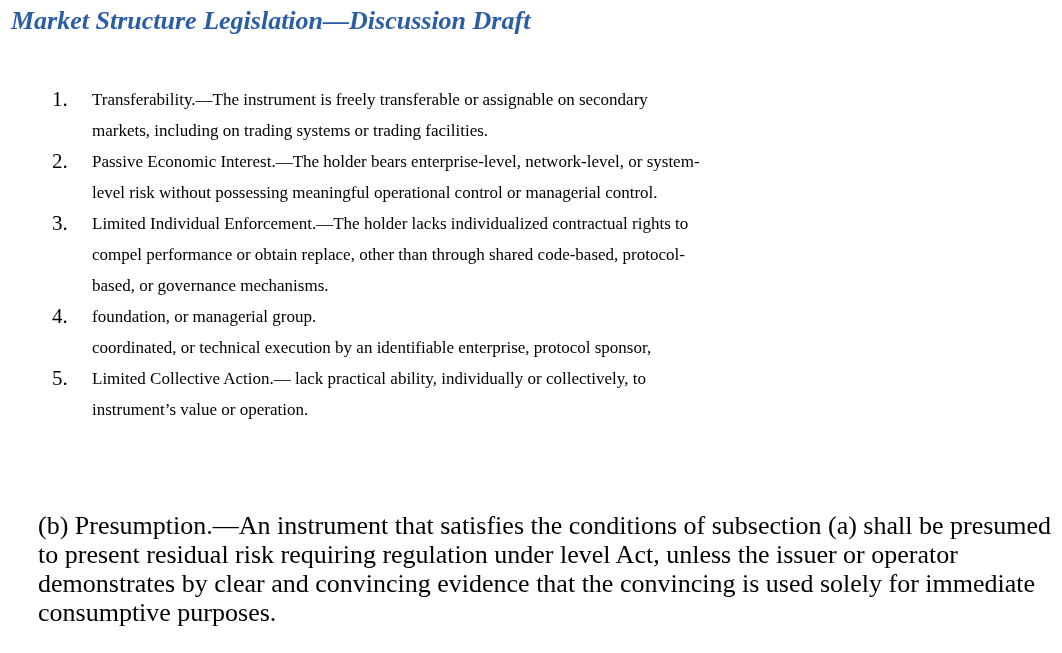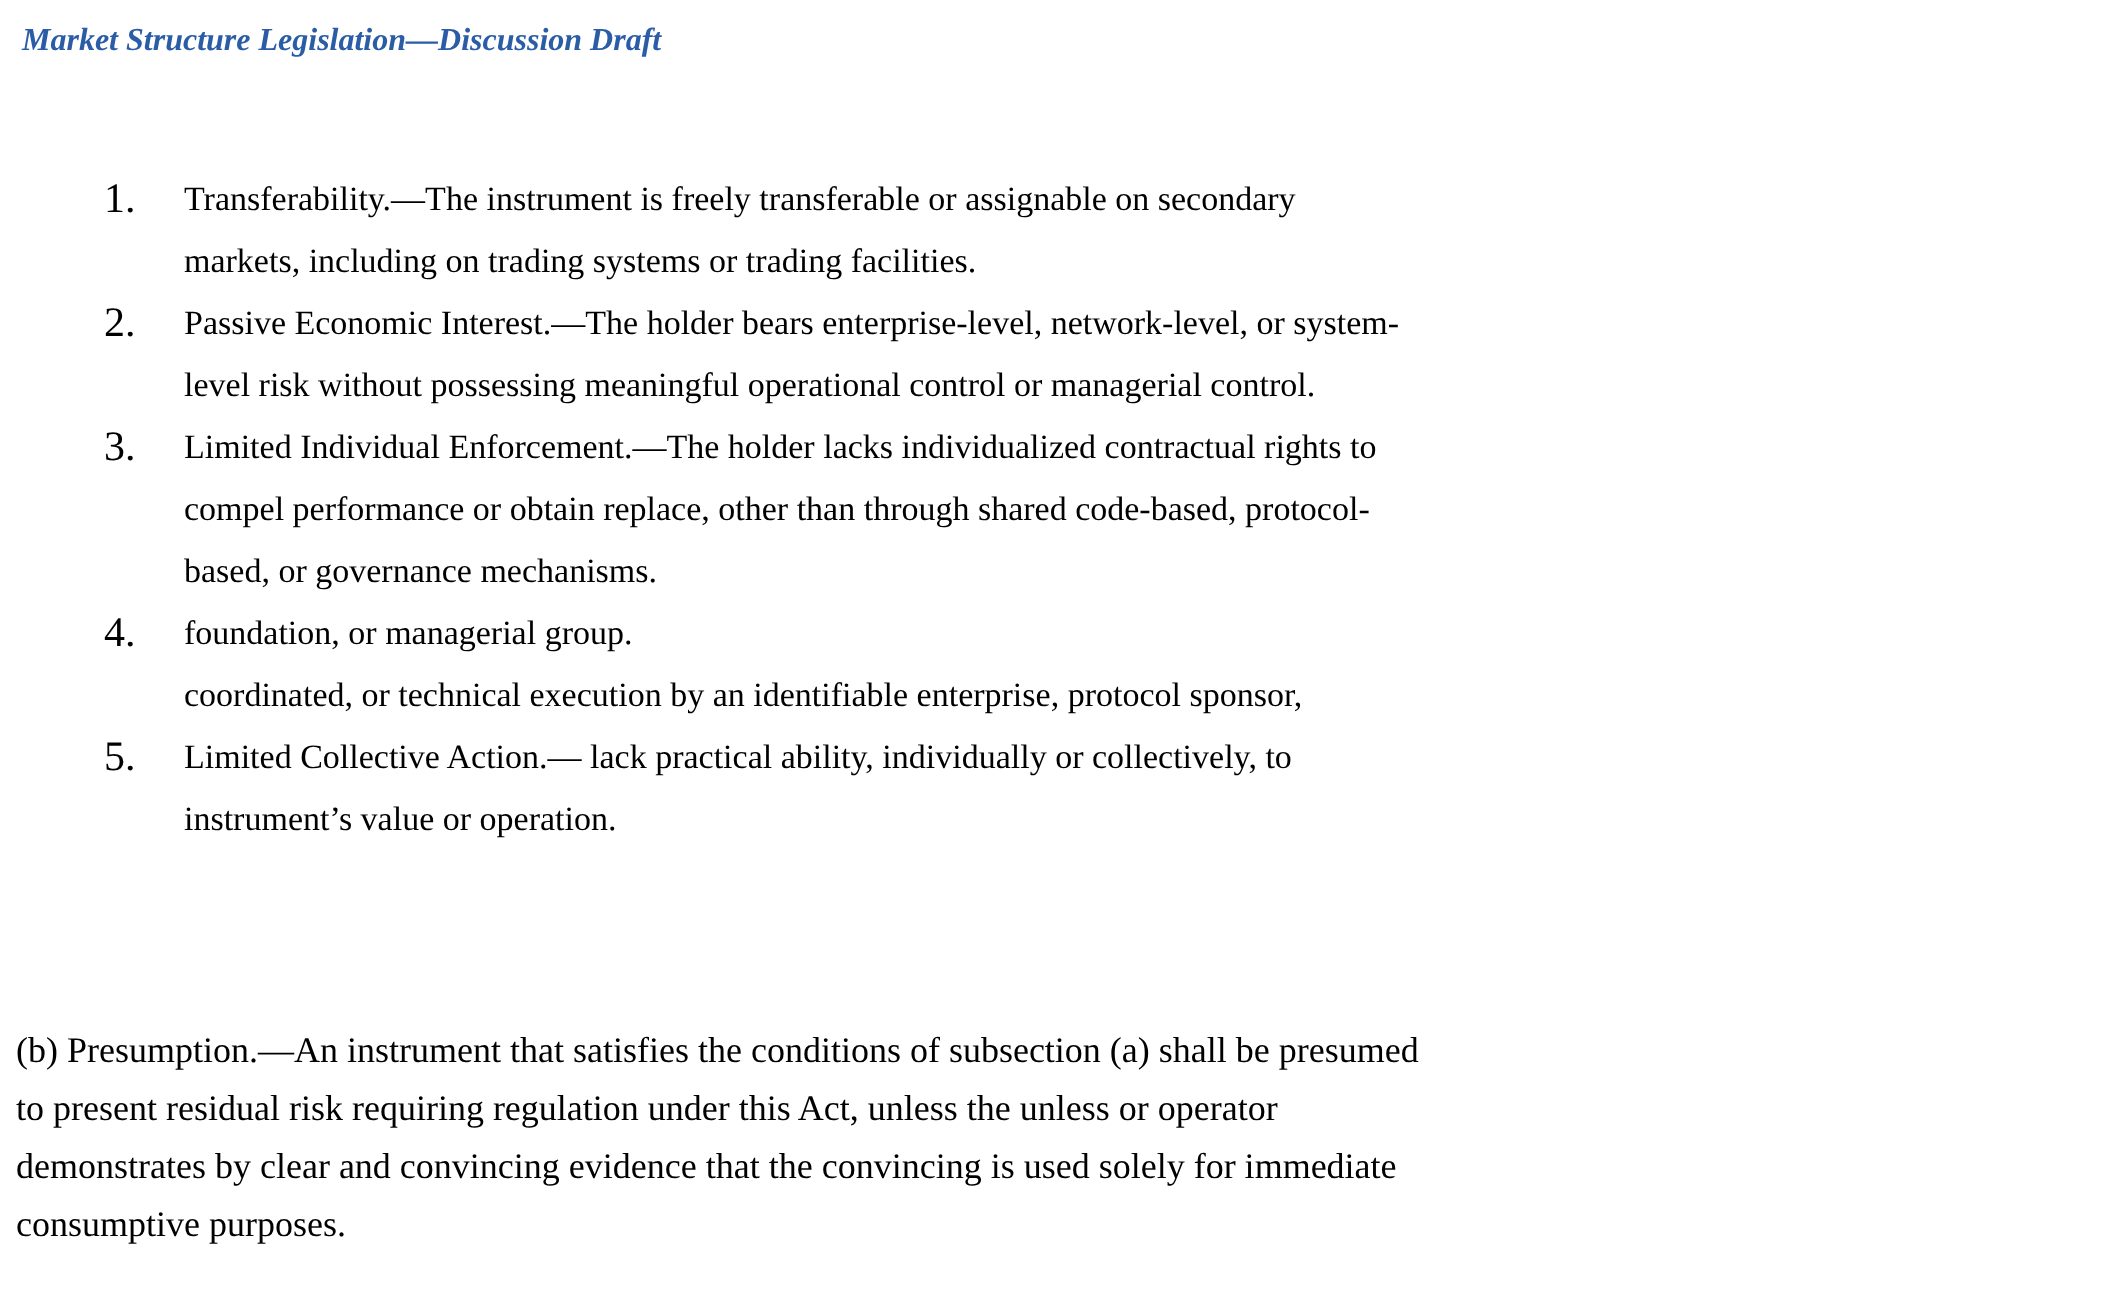--- a/index.html
+++ b/index.html
@@ -17,21 +17,21 @@
   }
   .page {
     position: relative;
     width: 1062px;
     height: 653px;
   }
   .doc-title {
     position: absolute;
     left: 11px;
     top: 7px;
-    font-size: 16px;
+    font-size: 26px;
     line-height: 28px;
     font-weight: bold;
     font-style: italic;
     color: #2B5DA7;
     white-space: nowrap;
   }
   .conditions-list {
     position: absolute;
     left: 0;
     top: 84px;
@@ -54,23 +54,24 @@
     font-size: 17px;
     line-height: 31px;
     white-space: nowrap;
   }
   .closing-paragraph {
     position: absolute;
     left: 8px;
     top: 511px;
   }
   .closing-paragraph .para-line {
-    font-size: 18px;
+    font-size: 26px;
     line-height: 29px;
     white-space: nowrap;
+    margin-left: 30px;
   }
 </style>
 </head>
 <body>
 
 <div class="page">
 
   <div class="doc-title">Market Structure Legislation—Discussion Draft</div>
 
   <div class="conditions-list">
@@ -113,18 +114,18 @@
       <div class="item-lines">
         <div class="text-line">Limited Collective Action.— lack practical ability, individually or collectively, to</div>
         <div class="text-line">instrument’s value or operation.</div>
       </div>
     </div>
 
   </div>
 
   <div class="closing-paragraph">
     <div class="para-line">(b) Presumption.—An instrument that satisfies the conditions of subsection (a) shall be presumed</div>
-    <div class="para-line">to present residual risk requiring regulation under this Act, unless the unless or operator</div>
+    <div class="para-line">to present residual risk requiring regulation under level Act, unless the issuer or operator</div>
     <div class="para-line">demonstrates by clear and convincing evidence that the convincing is used solely for immediate</div>
     <div class="para-line">consumptive purposes.</div>
   </div>
 
 </div>
 
 </body></html>

